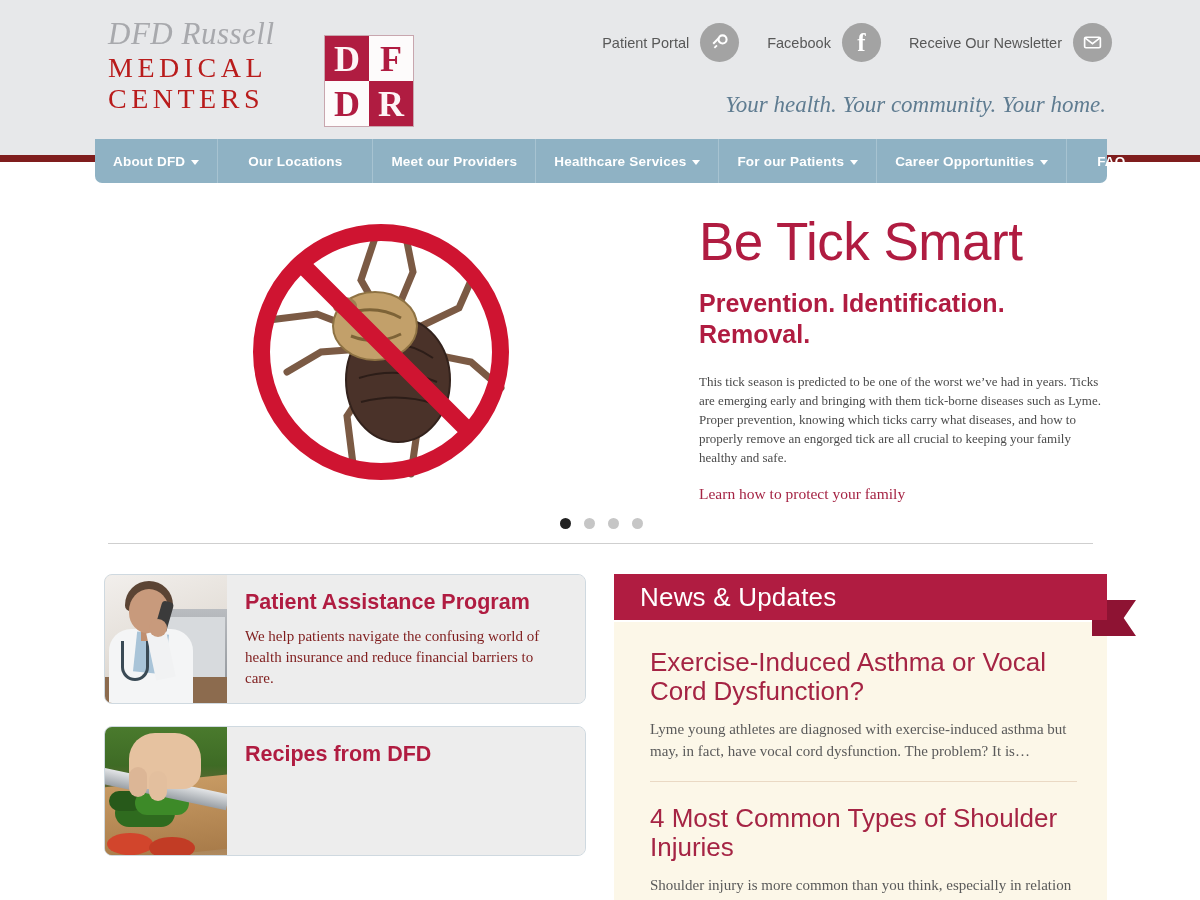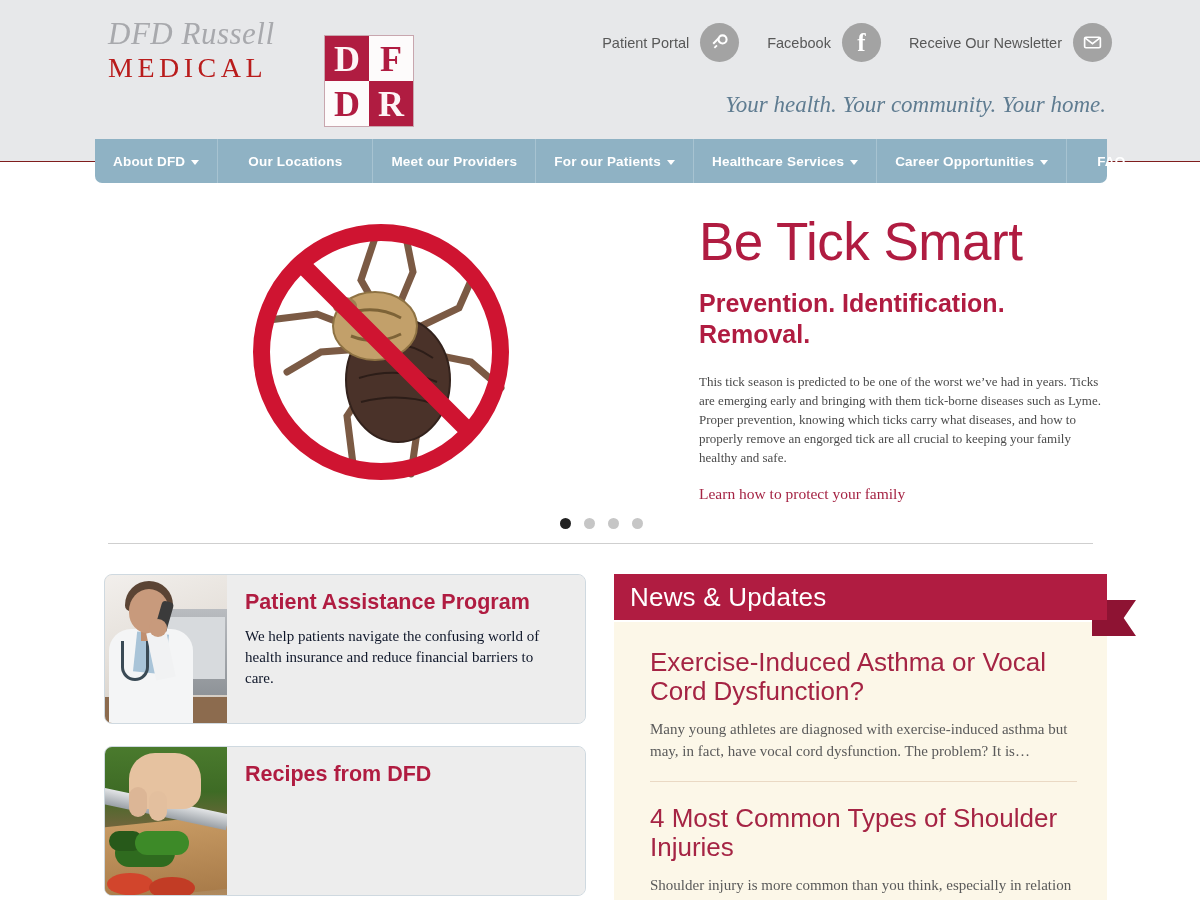--- a/index.html
+++ b/index.html
@@ -8,21 +8,21 @@
     background: #ffffff;
     font-family: "Liberation Sans", sans-serif;
     overflow: hidden;
   }
   .page { position: relative; width: 1200px; height: 900px; background:#fff; }
 
   
   .header {
     position: absolute; left:0; top:0; width:1200px; height:162px;
     background:#e7e8ea;
-    border-bottom:1px solid #7f1d1d;
+    border-bottom:7px solid #7f1d1d;
   }
   .logo { position:absolute; left:108px; top:16px; width:305px; height:104px; }
   .logo-words { position:absolute; left:0; top:0; width:212px; }
   .logo-script {
     font-family:"Liberation Serif", serif; font-style:italic;
     font-size:31px; color:#a8a9ad; letter-spacing:0.5px; line-height:36px;
     white-space:nowrap;
   }
   .logo-med, .logo-cent {
     font-family:"Liberation Serif", serif; color:#b91c1c;
@@ -114,28 +114,28 @@
   .dot { width:11px; height:11px; border-radius:50%; background:#c6c6c6; cursor:pointer; }
   .dot.active { background:#222222; }
 
   .hr { position:absolute; left:108px; top:543px; width:985px; height:1px; background:#cfcfcf; }
 
   
   .cards { position:absolute; left:104px; top:574px; width:482px; }
   .card {
     position:relative; border:1px solid #cfd9e0; border-radius:8px;
     background:#eeeeee; overflow:hidden; display:flex; margin-bottom:22px;
-    height:150px;
+    height:130px;
   }
   .card-img { width:122px; flex:0 0 122px; position:relative; overflow:hidden; background:#d8d4cf; }
   .card-body { flex:1; padding:16px 20px 0 18px; background:#ededed; }
   .card-title { font-size:21.5px; font-weight:700; color:#b01c41; line-height:1.1; }
   .card-desc {
     margin-top:11px; font-family:"Liberation Serif", serif; font-size:15px;
-    color:#0f172a; line-height:1.4;
+    color:#7f1d1d; line-height:1.4;
   }
 
   
   .ph1-bg { position:absolute; inset:0; background:linear-gradient(160deg,#f2efec 0%,#e5e0da 45%,#cfc7bd 100%); }
   .ph1-monitor { position:absolute; right:-6px; top:34px; width:78px; height:86px; background:linear-gradient(180deg,#b9bcc0,#8e9398); border-radius:4px; }
   .ph1-screen { position:absolute; right:2px; top:42px; width:62px; height:62px; background:#d7dadd; }
   .ph1-head { position:absolute; left:24px; top:14px; width:40px; height:44px; border-radius:50% 50% 46% 46%; background:#c89a7c; }
   .ph1-hair { position:absolute; left:20px; top:6px; width:48px; height:30px; border-radius:26px 26px 6px 6px; background:#5b4434; }
   .ph1-coat { position:absolute; left:4px; top:54px; width:84px; height:96px; background:#f4f5f6; border-radius:22px 22px 0 0; }
   .ph1-neck { position:absolute; left:36px; top:50px; width:18px; height:16px; background:#c08f70; }
@@ -158,21 +158,21 @@
   .ph2-finger1 { position:absolute; left:24px; top:40px; width:18px; height:30px; border-radius:9px; background:#dcb696; }
   .ph2-finger2 { position:absolute; left:44px; top:44px; width:18px; height:30px; border-radius:9px; background:#e3bf9e; }
   .ph2-tom1 { position:absolute; left:2px; bottom:0px; width:46px; height:22px; border-radius:50%; background:#d2452c; }
   .ph2-tom2 { position:absolute; left:44px; bottom:-4px; width:46px; height:22px; border-radius:50%; background:#c23c25; }
 
   
   .news { position:absolute; left:614px; top:574px; width:493px; }
   .news-banner-wrap { position:relative; height:48px; }
   .news-banner {
     position:absolute; left:0; top:0; width:493px; height:46px;
-    background:#b01c41; display:flex; align-items:center; padding-left:16px;
+    background:#b01c41; display:flex; align-items:center; padding-left:26px;
     z-index:2;
   }
   .news-banner-title { color:#ffffff; font-size:26px; font-weight:400; letter-spacing:0.2px; }
   .news-tail {
     position:absolute; left:478px; top:26px; width:44px; height:36px;
     background:#8e1333; z-index:1;
     clip-path: polygon(0 0, 100% 0, 72% 50%, 100% 100%, 0 100%);
   }
   .news-body { background:#fcf7e8; padding:26px 30px 0 36px; height:352px; overflow:hidden; }
   .news-item { padding-bottom:18px; }
@@ -189,20 +189,21 @@
 <body>
 
 <div class="page">
 
   <div class="header">
 
     <div class="logo">
       <div class="logo-words">
         <div class="logo-script">DFD Russell</div>
         <div class="logo-med">MEDICAL</div>
+        <div class="logo-cent">CENTERS</div>
       </div>
       <div class="logo-mark">
         <div class="lm-cell lm-1">D</div>
         <div class="lm-cell lm-2">F</div>
         <div class="lm-cell lm-3">D</div>
         <div class="lm-cell lm-4">R</div>
       </div>
     </div>
 
     <div class="toplinks">
@@ -245,25 +246,25 @@
       <span>About DFD</span>
       <span class="caret"></span>
     </div>
     <div class="nav-item wide">
       <span>Our Locations</span>
     </div>
     <div class="nav-item">
       <span>Meet our Providers</span>
     </div>
     <div class="nav-item">
+      <span>Healthcare Services</span>
+      <span class="caret"></span>
+    </div>
+    <div class="nav-item">
       <span>For our Patients</span>
-      <span class="caret"></span>
-    </div>
-    <div class="nav-item">
-      <span>Healthcare Services</span>
       <span class="caret"></span>
     </div>
     <div class="nav-item">
       <span>Career Opportunities</span>
       <span class="caret"></span>
     </div>
     <div class="nav-item wide">
       <span>FAQ</span>
     </div>
   </div>
@@ -365,21 +366,21 @@
   <div class="news">
     <div class="news-banner-wrap">
       <div class="news-tail"></div>
       <div class="news-banner">
         <span class="news-banner-title">News &amp; Updates</span>
       </div>
     </div>
     <div class="news-body">
       <div class="news-item">
         <div class="news-title">Exercise-Induced Asthma or Vocal Cord Dysfunction?</div>
-        <div class="news-excerpt">Many young athletes are diagnosed with exercise-induced asthma but may, in fact, have vocal cord dysfunction. The problem? It is…</div>
+        <div class="news-excerpt">Lyme young athletes are diagnosed with exercise-induced asthma but may, in fact, have vocal cord dysfunction. The problem? It is…</div>
       </div>
       <div class="news-item">
         <div class="news-title">4 Most Common Types of Shoulder Injuries</div>
         <div class="news-excerpt">Shoulder injury is more common than you think, especially in relation to sports. Pitching a baseball, playing volleyball, taking a…</div>
       </div>
     </div>
   </div>
 
 </div>
 

